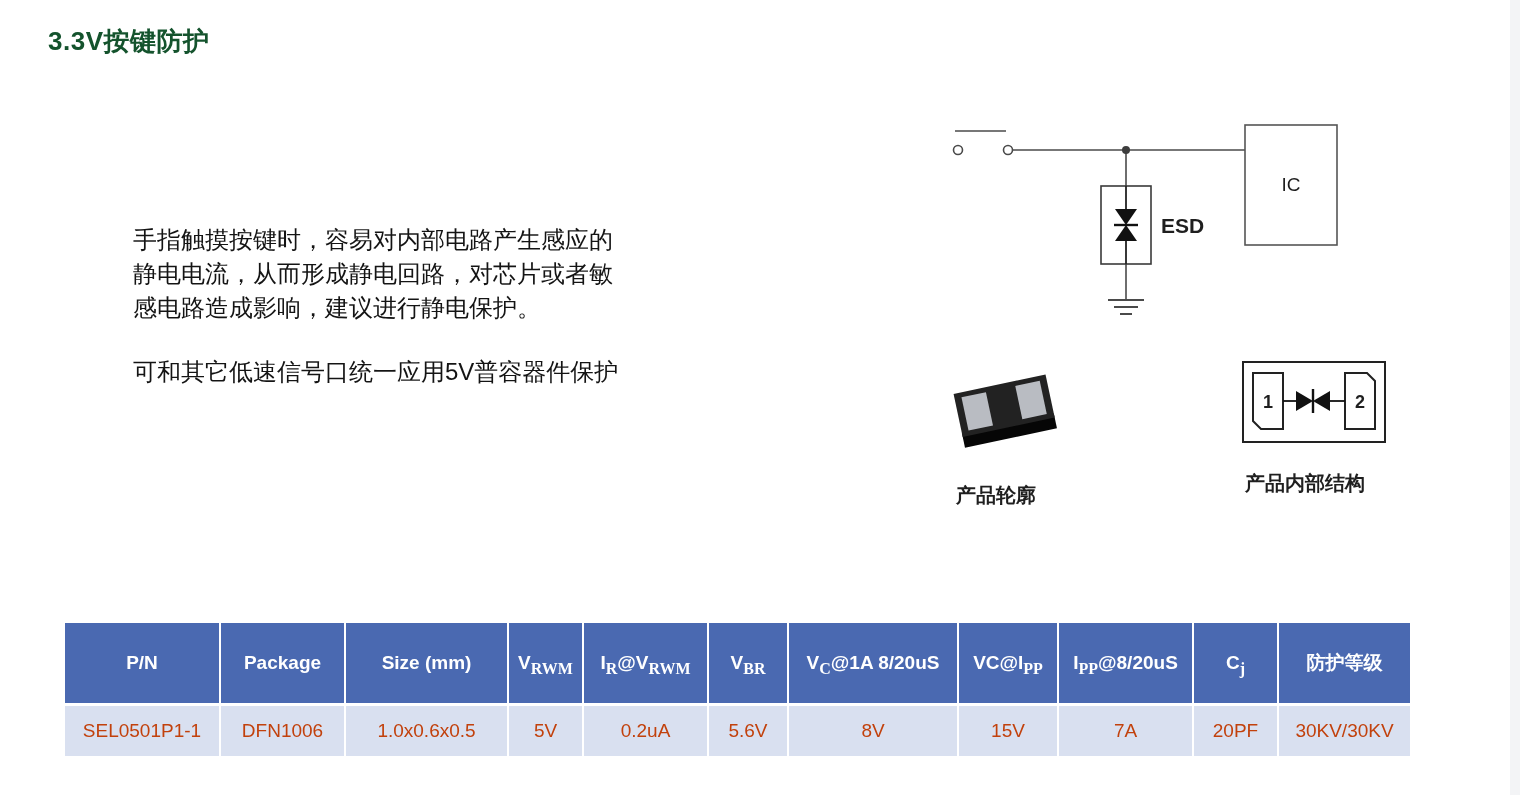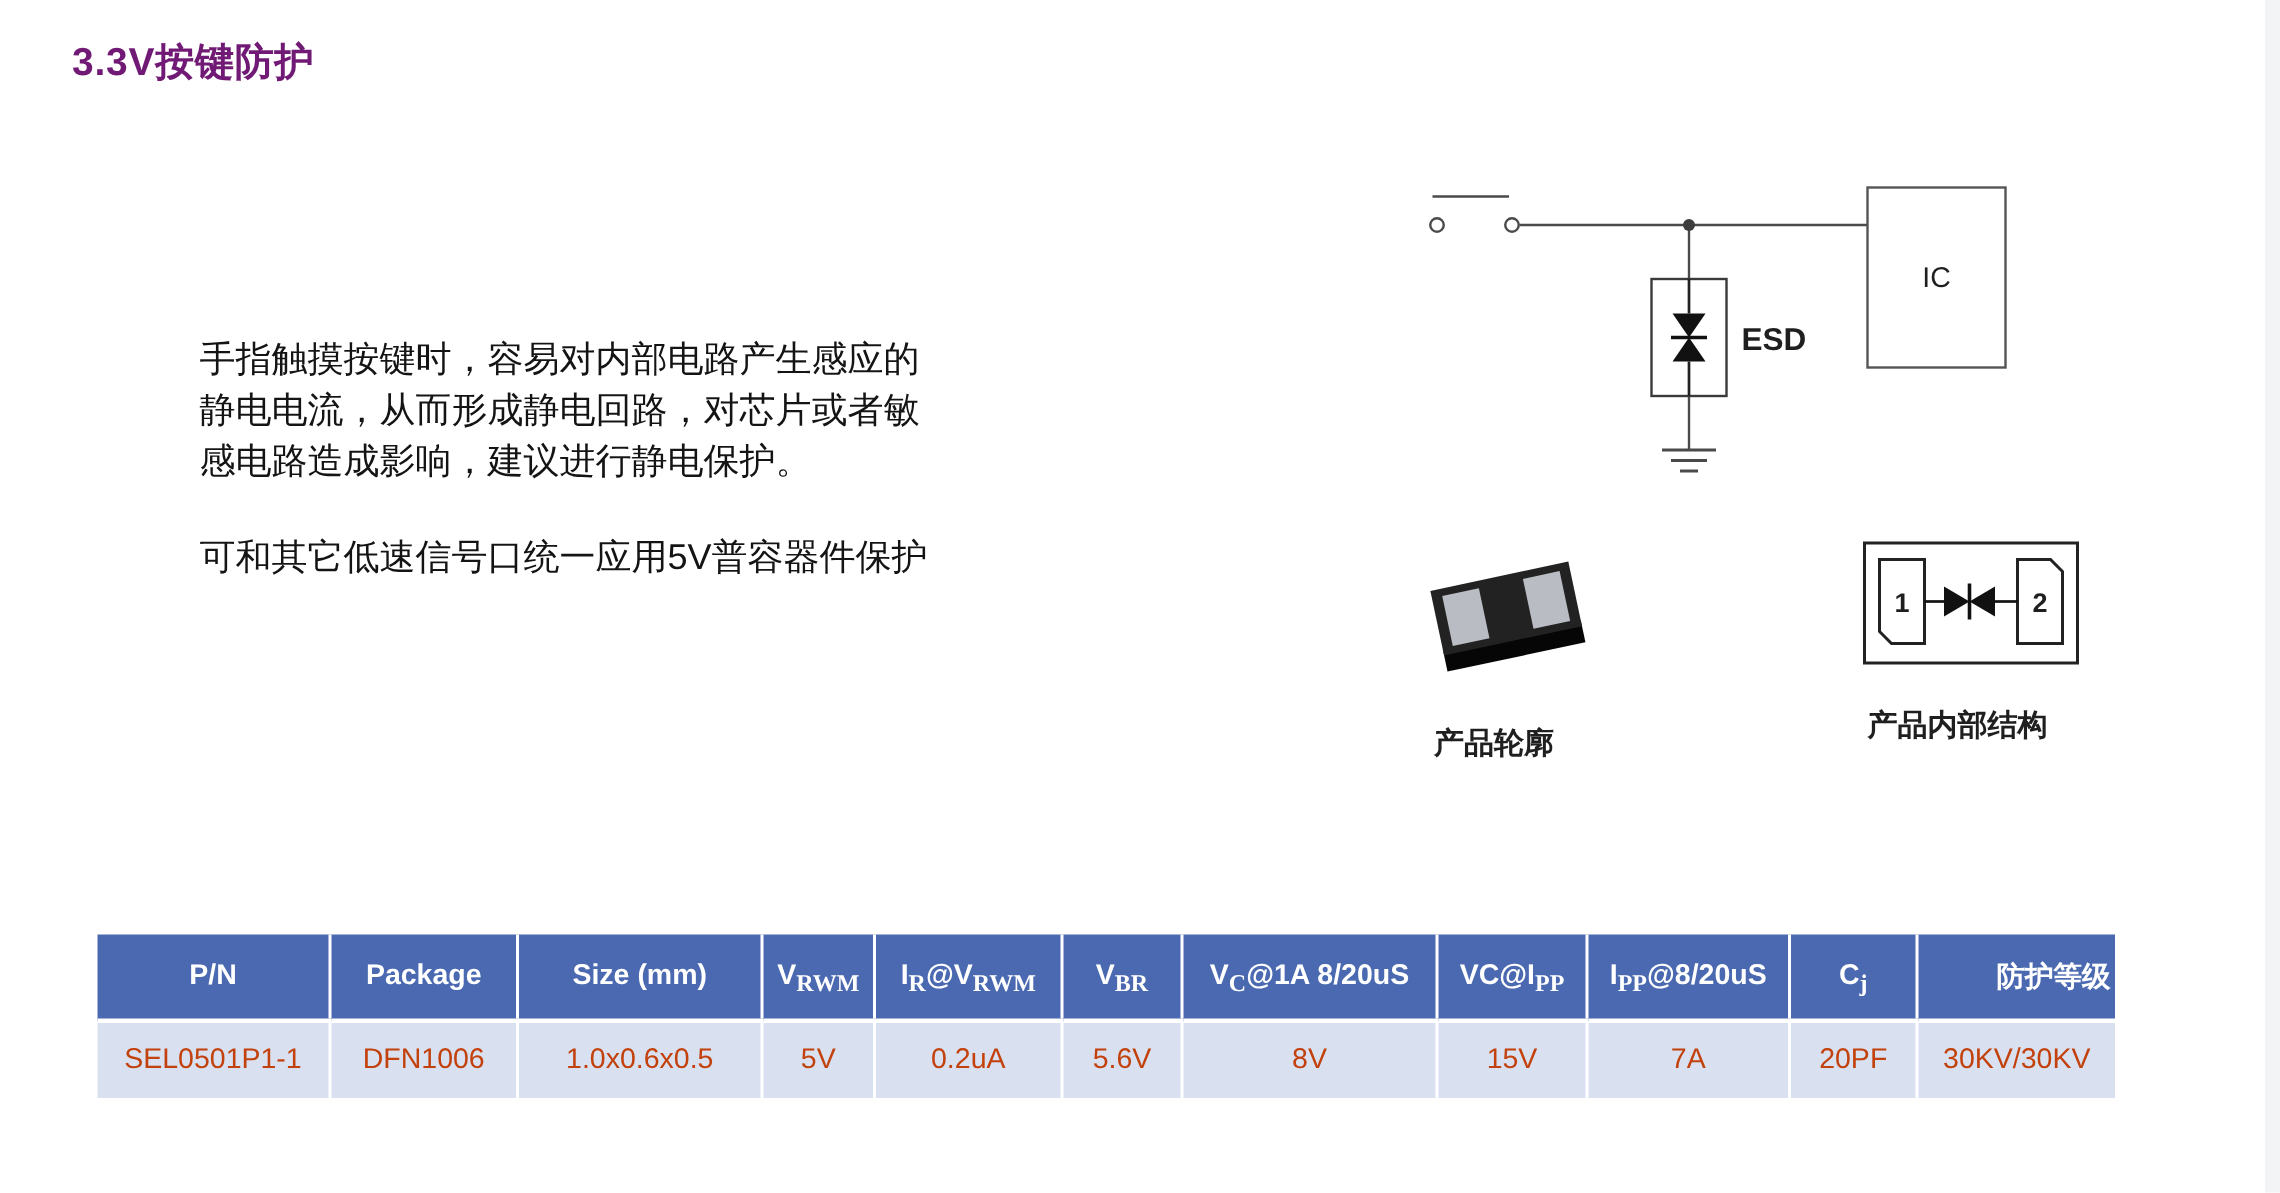--- a/index.html
+++ b/index.html
@@ -8,21 +8,21 @@
     background:#ffffff;
     font-family:"Liberation Sans","DejaVu Sans",sans-serif;
     color:#111;
   }
   .page-edge{
     position:absolute;right:0;top:0;width:10px;height:795px;
     background:#f3f4f6;
   }
   .title{
     position:absolute;left:48px;top:24px;margin:0;
-    font-size:26px;font-weight:bold;color:#701a75;letter-spacing:0.5px;
+    font-size:26px;font-weight:bold;color:#14532d;letter-spacing:0.5px;
   }
   .desc{
     position:absolute;left:133px;top:207px;width:600px;
     font-size:24px;line-height:34px;color:#141414;margin-top:16px;
   }
   .desc .para{margin:0 0 30px 0;}
   .diagram{
     position:absolute;left:930px;top:100px;width:490px;height:420px;
   }
   .diagram text{
@@ -35,24 +35,24 @@
   .lbl-caption{font-size:20px;font-weight:bold;fill:#000;}
   .spec-table{
     position:absolute;left:65px;top:623px;width:1345px;
     border-collapse:collapse;table-layout:fixed;
     font-size:19px;
   }
   .spec-table th{
     background:var(--header-bg,#4a69b1);
     color:#fff;font-weight:bold;height:56px;
     border-right:2px solid #fff;border-bottom:3px solid #fff;
-    text-align:center;vertical-align:middle;padding:0 3px;
+    text-align:center;vertical-align:middle;padding:12px 3px;
     font-size:19px;
   }
-  .spec-table th:last-child{border-right:none;text-align:right;}
+  .spec-table th:last-child{border-right:none;}
   .spec-table td{
     background:var(--row-bg,#d9e0f0);
     color:#c2410c;height:50px;
     border-right:2px solid #fff;
     text-align:center;vertical-align:middle;padding:0 3px;
   }
   .spec-table td:last-child{border-right:none;}
   .spec-table sub{font-size:16px;line-height:0;font-family:Liberation Serif, serif;}
 </style>
 </head>

